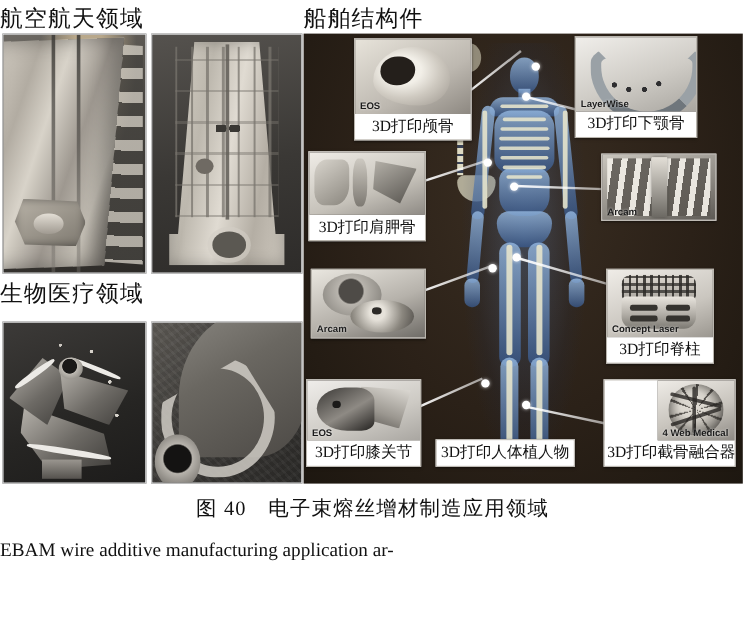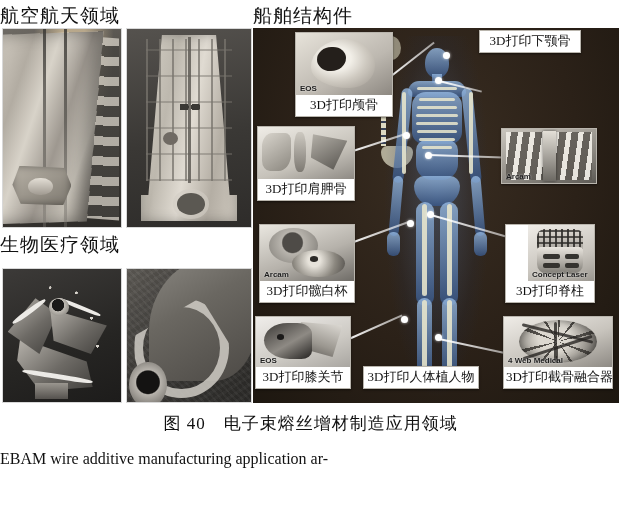--- a/index.html
+++ b/index.html
@@ -201,25 +201,25 @@
   #co-skull .thumb{height:62px;}
   #co-mand  {left:226px;top:2px;  width:100px;}
   #co-mand  .thumb{height:62px;}
   #co-scap  {left:4px;  top:98px; width:96px;}
   #co-scap  .thumb{height:52px;}
   #co-stern {left:248px;top:100px;width:94px;}
   #co-stern .thumb{height:54px;}
   #co-acet  {left:6px;  top:196px;width:94px;}
   #co-acet  .thumb{height:56px;}
   #co-spine {left:252px;top:196px;width:88px;}
-  #co-spine .thumb{height:56px;margin-left:22px;}
+  #co-spine .thumb{height:56px;}
   #co-knee  {left:2px;  top:288px;width:94px;}
   #co-knee  .thumb{height:50px;}
   #co-cage  {left:250px;top:288px;width:108px;}
-  #co-cage  .thumb{height:50px;}
+  #co-cage  .thumb{height:50px;margin-left:44px;}
   #co-impl  {left:110px;top:338px;width:114px;}
 
   
   .th-bg{position:absolute;inset:0;}
   .skull-th{background:linear-gradient(150deg,#e7e3da,#bdb8b0 60%,#8d8881);}
   .skull-shape{position:absolute;left:16%;top:10%;width:66%;height:78%;
     background:radial-gradient(ellipse at 38% 40%,#f2efe8 0 28%,#cfcac1 55%,#9a948c 100%);
     border-radius:54% 46% 40% 60%/58% 54% 46% 42%;}
   .skull-void{position:absolute;left:22%;top:22%;width:30%;height:40%;
     background:#241f1b;border-radius:50% 44% 52% 46%;}
@@ -423,20 +423,26 @@
       <div class="thumb">
         <div class="th-bg skull-th"></div>
         <div class="skull-shape"></div>
         <div class="skull-void"></div>
         <div class="wm">EOS</div>
       </div>
       <div class="cap">3D打印颅骨</div>
     </div>
 
     <div class="callout" id="co-mand">
+      <div class="thumb">
+        <div class="th-bg mand-th"></div>
+        <div class="mand-arc"></div>
+        <div class="mand-dots"></div>
+        <div class="wm">LayerWise</div>
+      </div>
       <div class="cap">3D打印下颚骨</div>
     </div>
 
     <div class="callout" id="co-scap">
       <div class="thumb">
         <div class="th-bg scap-th"></div>
         <div class="scap-p1"></div>
         <div class="scap-p2"></div>
         <div class="scap-p3"></div>
         <div class="wm"></div>
@@ -454,21 +460,20 @@
     </div>
 
     <div class="callout" id="co-acet">
       <div class="thumb">
         <div class="th-bg acet-th"></div>
         <div class="acet-cup"></div>
         <div class="acet-disk"></div>
         <div class="acet-hole"></div>
         <div class="wm">Arcam</div>
       </div>
-      <div class="cap">3D打印髋白杯</div>
     </div>
 
     <div class="callout" id="co-spine">
       <div class="thumb">
         <div class="th-bg spine-th"></div>
         <div class="spine-cage"></div>
         <div class="spine-body"></div>
         <div class="spine-slot ss1"></div>
         <div class="spine-slot ss2"></div>
         <div class="spine-slot ss3"></div>

